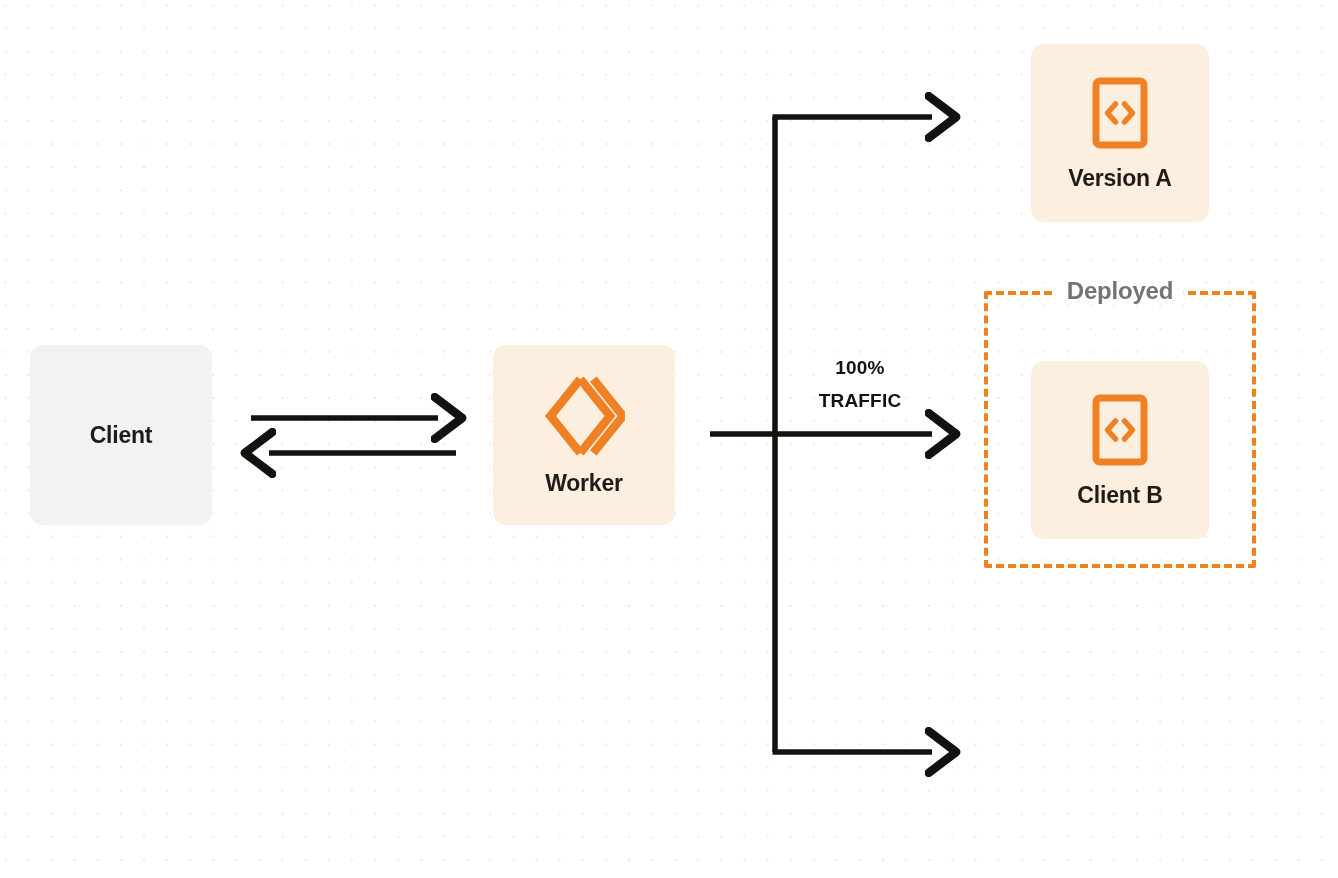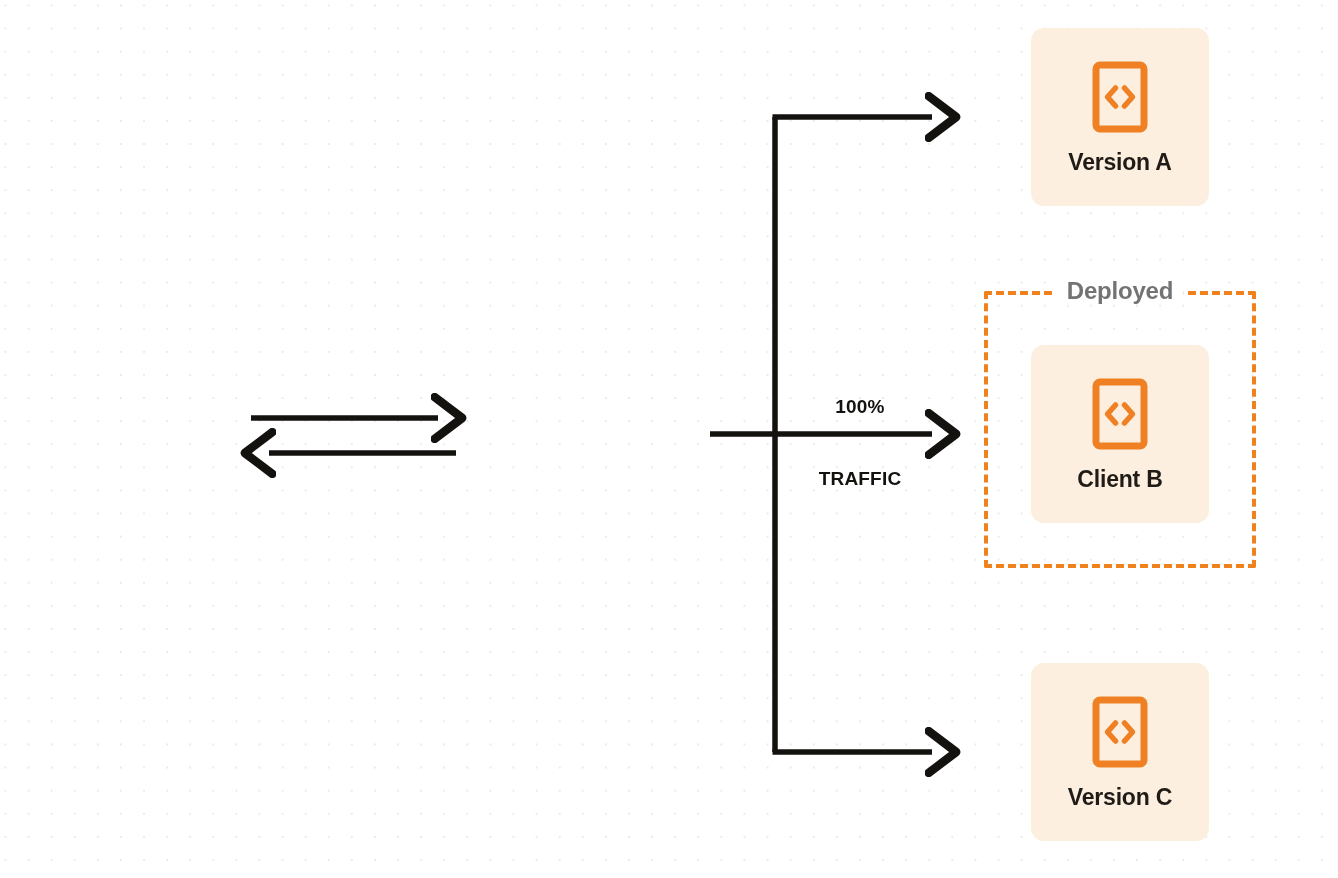--- a/index.html
+++ b/index.html
@@ -59,20 +59,21 @@
   }
   #worker-node .node-label { margin-top: 16px; }
   .worker-logo { width: 82px; height: 80px; display: block; }
 
   
   .version-node {
     width: 178px;
     height: 178px;
     background: #fdefdf;
     left: 1031px;
+    margin-top: 16px;
   }
   #version-a-node { top: 28px; }
   #version-b-node { top: 345px; }
   #version-c-node { top: 663px; }
   .version-node .node-label { margin-top: 18px; }
   .code-icon { width: 56px; height: 72px; display: block; }
 
   
   #deployed-frame {
     position: absolute;
@@ -105,21 +106,21 @@
     left: 790px;
     top: 351px;
     width: 140px;
     text-align: center;
     font-size: 19px;
     font-weight: 700;
     color: #14120f;
     line-height: 1.75;
     letter-spacing: 0.2px;
   }
-  #traffic-label span { display: block; white-space: nowrap; margin-top: 39px; }
+  #traffic-label span { display: block; white-space: nowrap; }
 
   
   #connectors {
     position: absolute;
     left: 0;
     top: 0;
     width: 1338px;
     height: 878px;
     pointer-events: none;
   }
@@ -145,21 +146,37 @@
 
     <line x1="775" y1="117" x2="775" y2="752" stroke="#14120f" stroke-width="5.5" stroke-linecap="butt"></line>
 
     <line x1="772.5" y1="117" x2="932" y2="117" stroke="#14120f" stroke-width="5.5" stroke-linecap="butt" marker-end="url(#arrow-right)"></line>
 
     <line x1="710" y1="434" x2="932" y2="434" stroke="#14120f" stroke-width="5.5" stroke-linecap="butt" marker-end="url(#arrow-right)"></line>
 
     <line x1="772.5" y1="752" x2="932" y2="752" stroke="#14120f" stroke-width="5.5" stroke-linecap="butt" marker-end="url(#arrow-right)"></line>
   </svg>
 
-
+  <div class="node" id="client-node">
+    <div class="node-label">Client</div>
+  </div>
+
+  <div class="node" id="worker-node">
+    <span>
+      <svg class="worker-logo" viewBox="0 0 82 80" aria-hidden="true">
+
+        <path d="M34.5 6.5 L7.5 40 L34.5 73.5" fill="none" stroke="#ef8124" stroke-width="8.5" stroke-linecap="square" stroke-linejoin="miter"></path>
+
+        <path d="M40 6.5 L67 40 L40 73.5" fill="none" stroke="#ef8124" stroke-width="8.5" stroke-linecap="square" stroke-linejoin="miter"></path>
+
+        <path d="M53 6.5 L80 40 L53 73.5" fill="none" stroke="#ef8124" stroke-width="8.5" stroke-linecap="square" stroke-linejoin="miter"></path>
+      </svg>
+    </span>
+    <div class="node-label">Worker</div>
+  </div>
 
   <div class="node version-node" id="version-a-node">
     <span>
       <svg class="code-icon" viewBox="0 0 56 72" aria-hidden="true">
         <rect x="4" y="4" width="48" height="64" rx="4" ry="4" fill="none" stroke="#ef8124" stroke-width="7"></rect>
         <path d="M23.5 27 L15.5 36 L23.5 45" fill="none" stroke="#ef8124" stroke-width="5.5" stroke-linecap="round" stroke-linejoin="round"></path>
         <path d="M32.5 27 L40.5 36 L32.5 45" fill="none" stroke="#ef8124" stroke-width="5.5" stroke-linecap="round" stroke-linejoin="round"></path>
       </svg>
     </span>
     <div class="node-label">Version A</div>
@@ -173,29 +190,19 @@
     <span>
       <svg class="code-icon" viewBox="0 0 56 72" aria-hidden="true">
         <rect x="4" y="4" width="48" height="64" rx="4" ry="4" fill="none" stroke="#ef8124" stroke-width="7"></rect>
         <path d="M23.5 27 L15.5 36 L23.5 45" fill="none" stroke="#ef8124" stroke-width="5.5" stroke-linecap="round" stroke-linejoin="round"></path>
         <path d="M32.5 27 L40.5 36 L32.5 45" fill="none" stroke="#ef8124" stroke-width="5.5" stroke-linecap="round" stroke-linejoin="round"></path>
       </svg>
     </span>
     <div class="node-label">Client B</div>
   </div>
 
-  <div class="node version-node" id="version-c-node">
-    <span>
-      <svg class="code-icon" viewBox="0 0 56 72" aria-hidden="true">
-        <rect x="4" y="4" width="48" height="64" rx="4" ry="4" fill="none" stroke="#ef8124" stroke-width="7"></rect>
-        <path d="M23.5 27 L15.5 36 L23.5 45" fill="none" stroke="#ef8124" stroke-width="5.5" stroke-linecap="round" stroke-linejoin="round"></path>
-        <path d="M32.5 27 L40.5 36 L32.5 45" fill="none" stroke="#ef8124" stroke-width="5.5" stroke-linecap="round" stroke-linejoin="round"></path>
-      </svg>
-    </span>
-    <div class="node-label">Version C</div>
-  </div>
 
   <div id="traffic-label">
     <span>100%</span>
     <span>TRAFFIC</span>
   </div>
 
 </div>
 
 </body></html>

